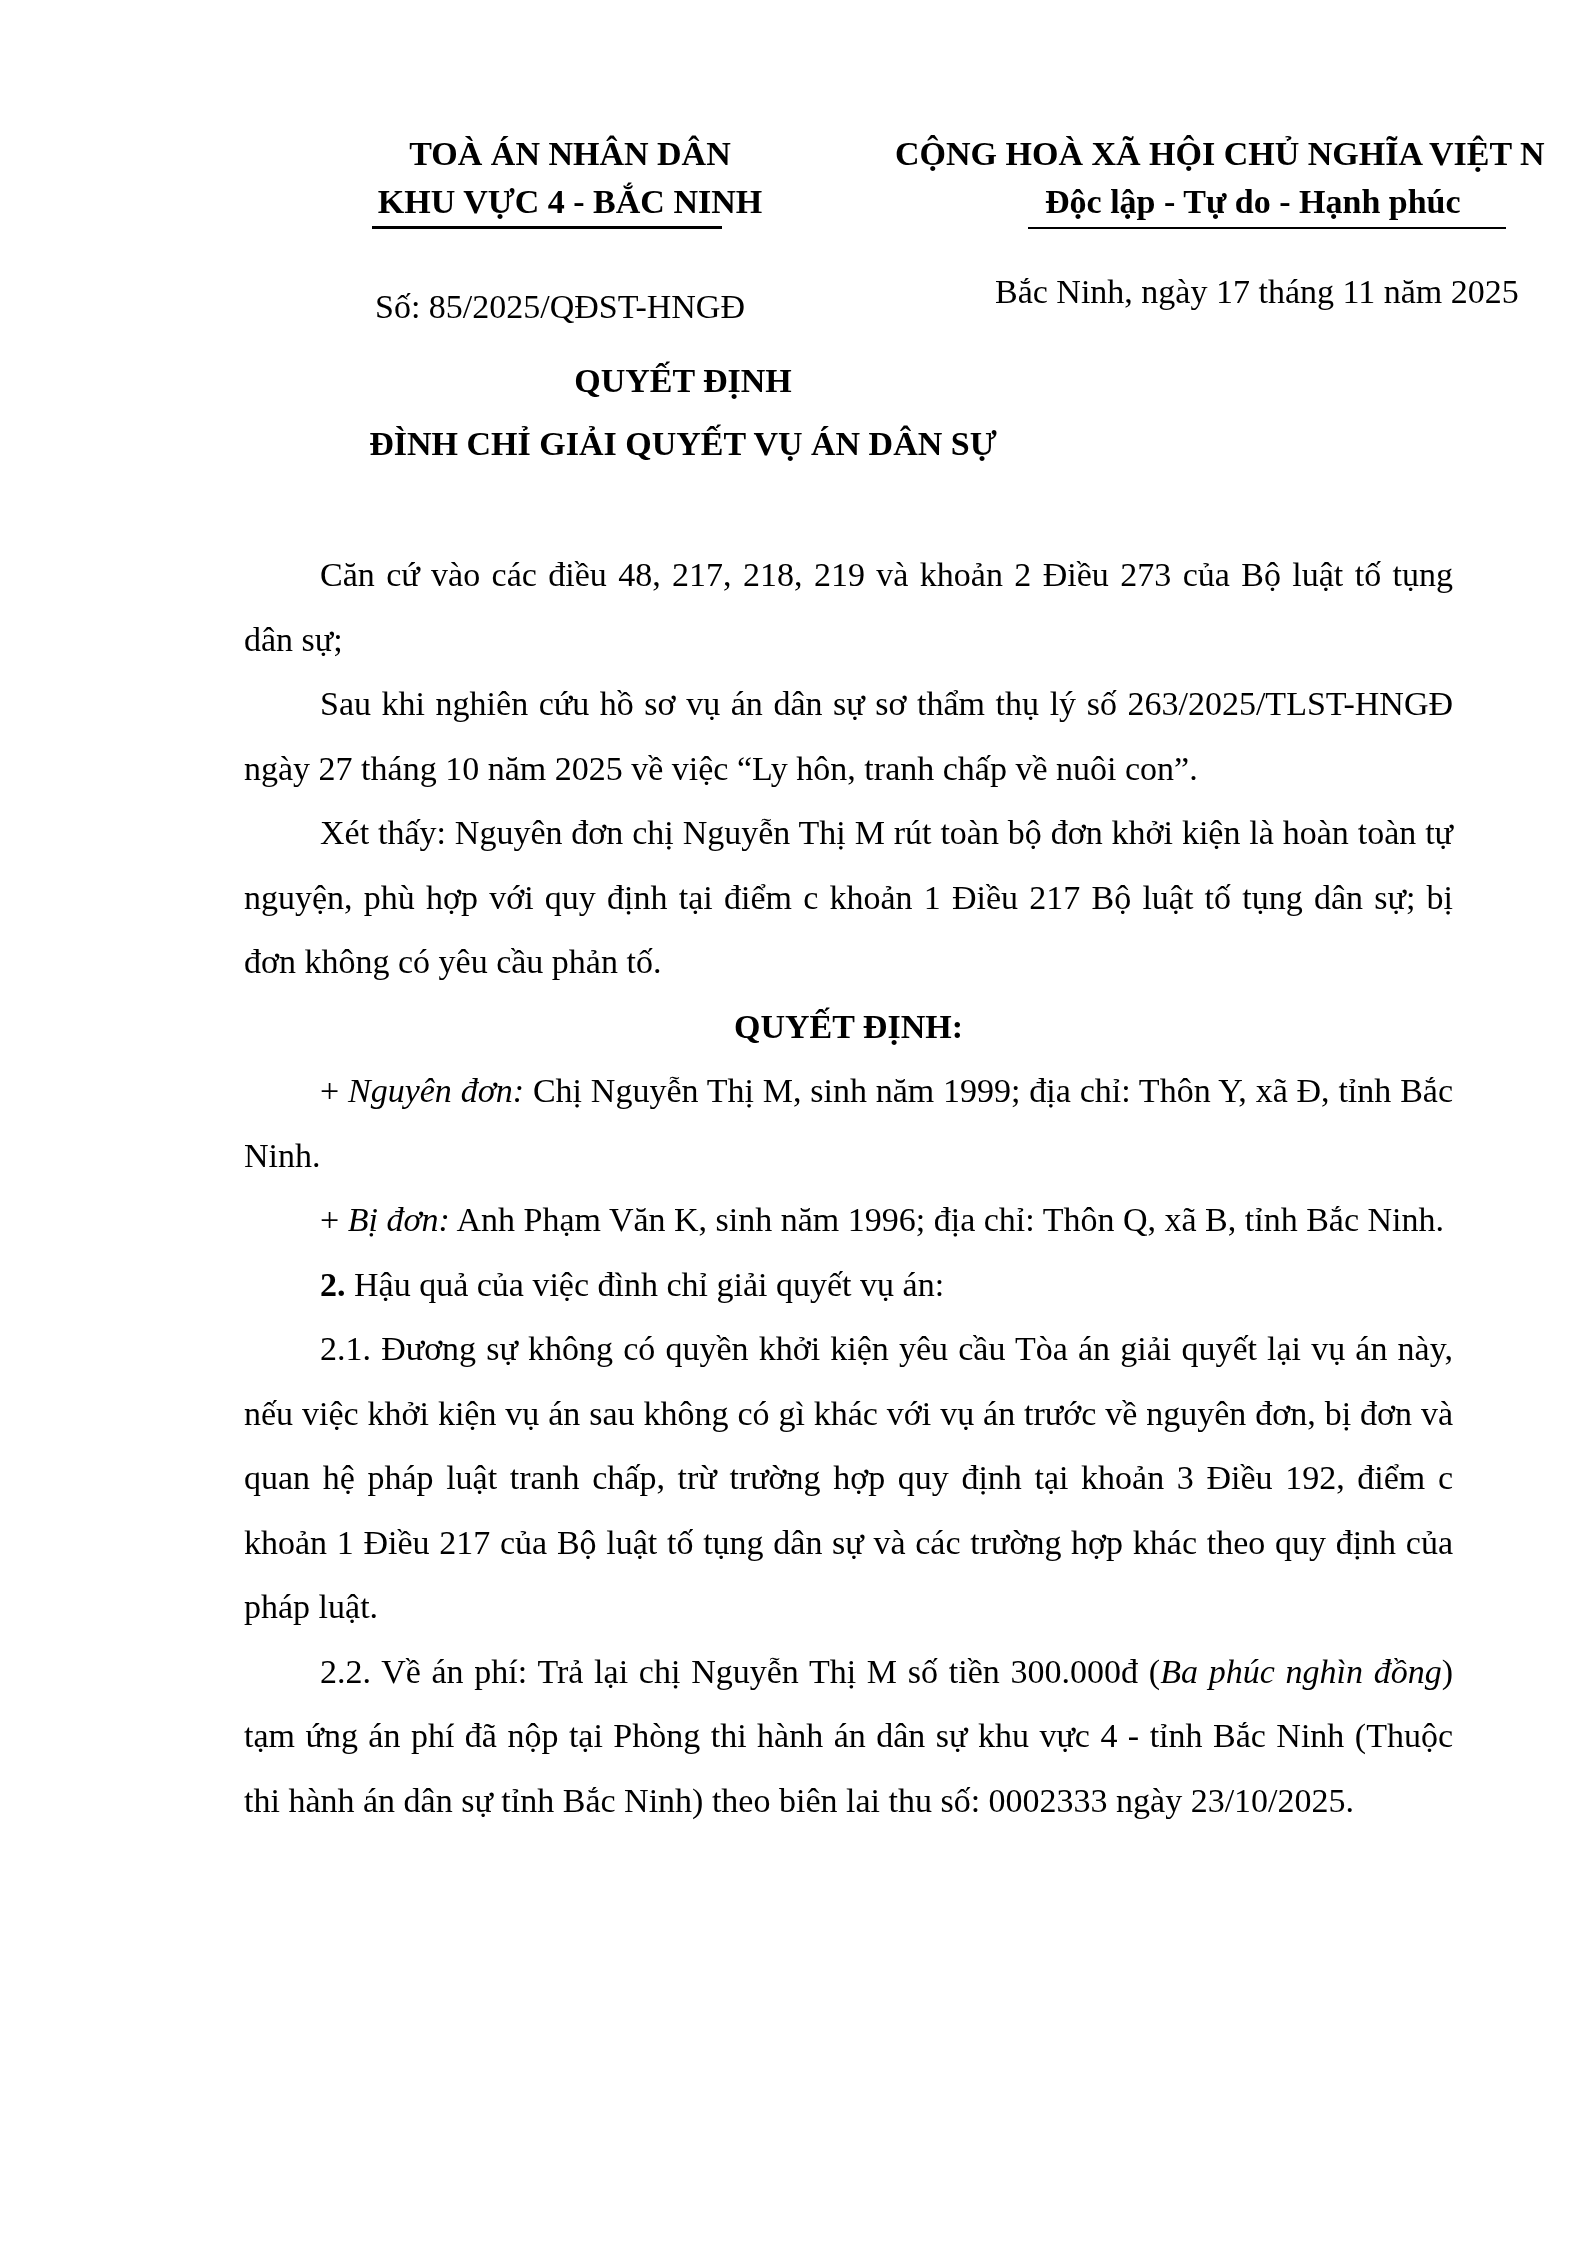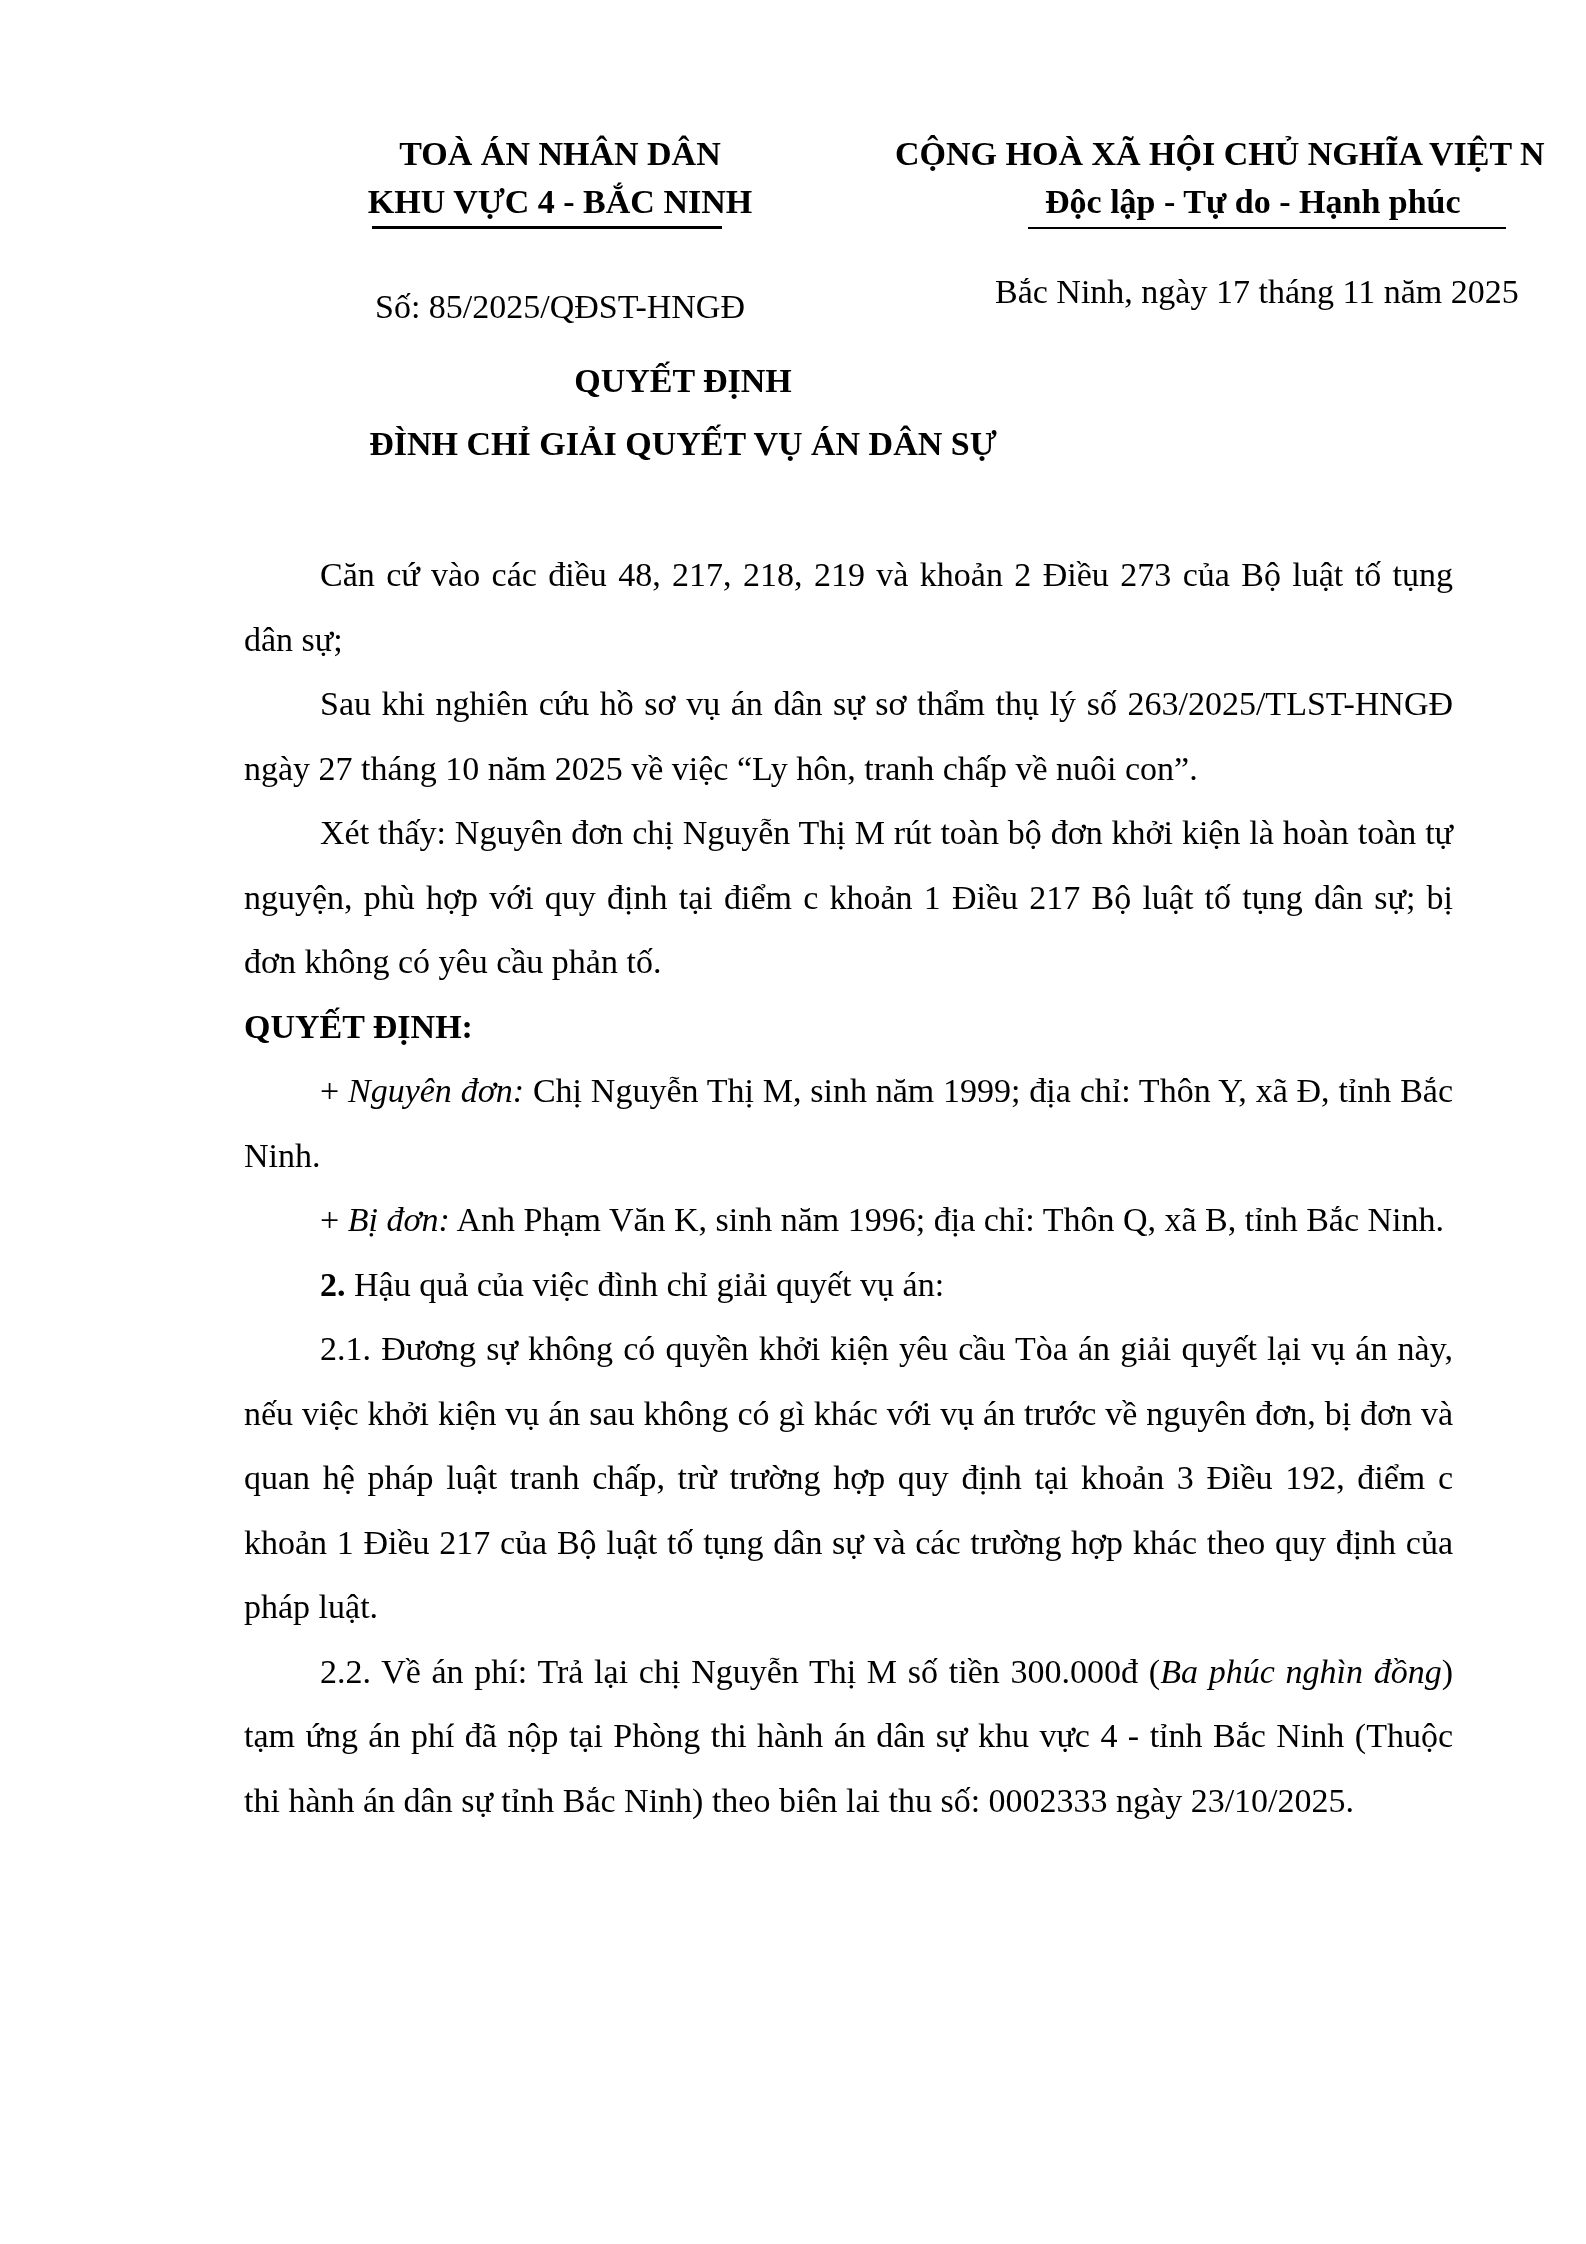--- a/index.html
+++ b/index.html
@@ -19,21 +19,21 @@
       position: absolute;
       left: 0;
       top: 0;
       width: 1586px;
       height: 2244px;
       overflow: hidden;
     }
     
     .hdr-left {
       position: absolute;
-      left: 330px;
+      left: 340px;
       top: 130px;
       width: 460px;
       text-align: center;
       font-weight: bold;
       font-size: 34px;
       line-height: 48px;
     }
     .hdr-right {
       position: absolute;
       left: 895px;
@@ -106,20 +106,21 @@
       line-height: 64.5px;
       text-align: justify;
       margin-left: 17px;
     }
     .body-text p {
       margin: 0;
       text-indent: 76px;
     }
     .body-text p.center {
       text-indent: 0;
+      text-align: center;
       font-weight: bold;
     }
     .b { font-weight: bold; }
     .i { font-style: italic; }
   </style>
 </head>
 <body>
 
 <div class="page">
 

